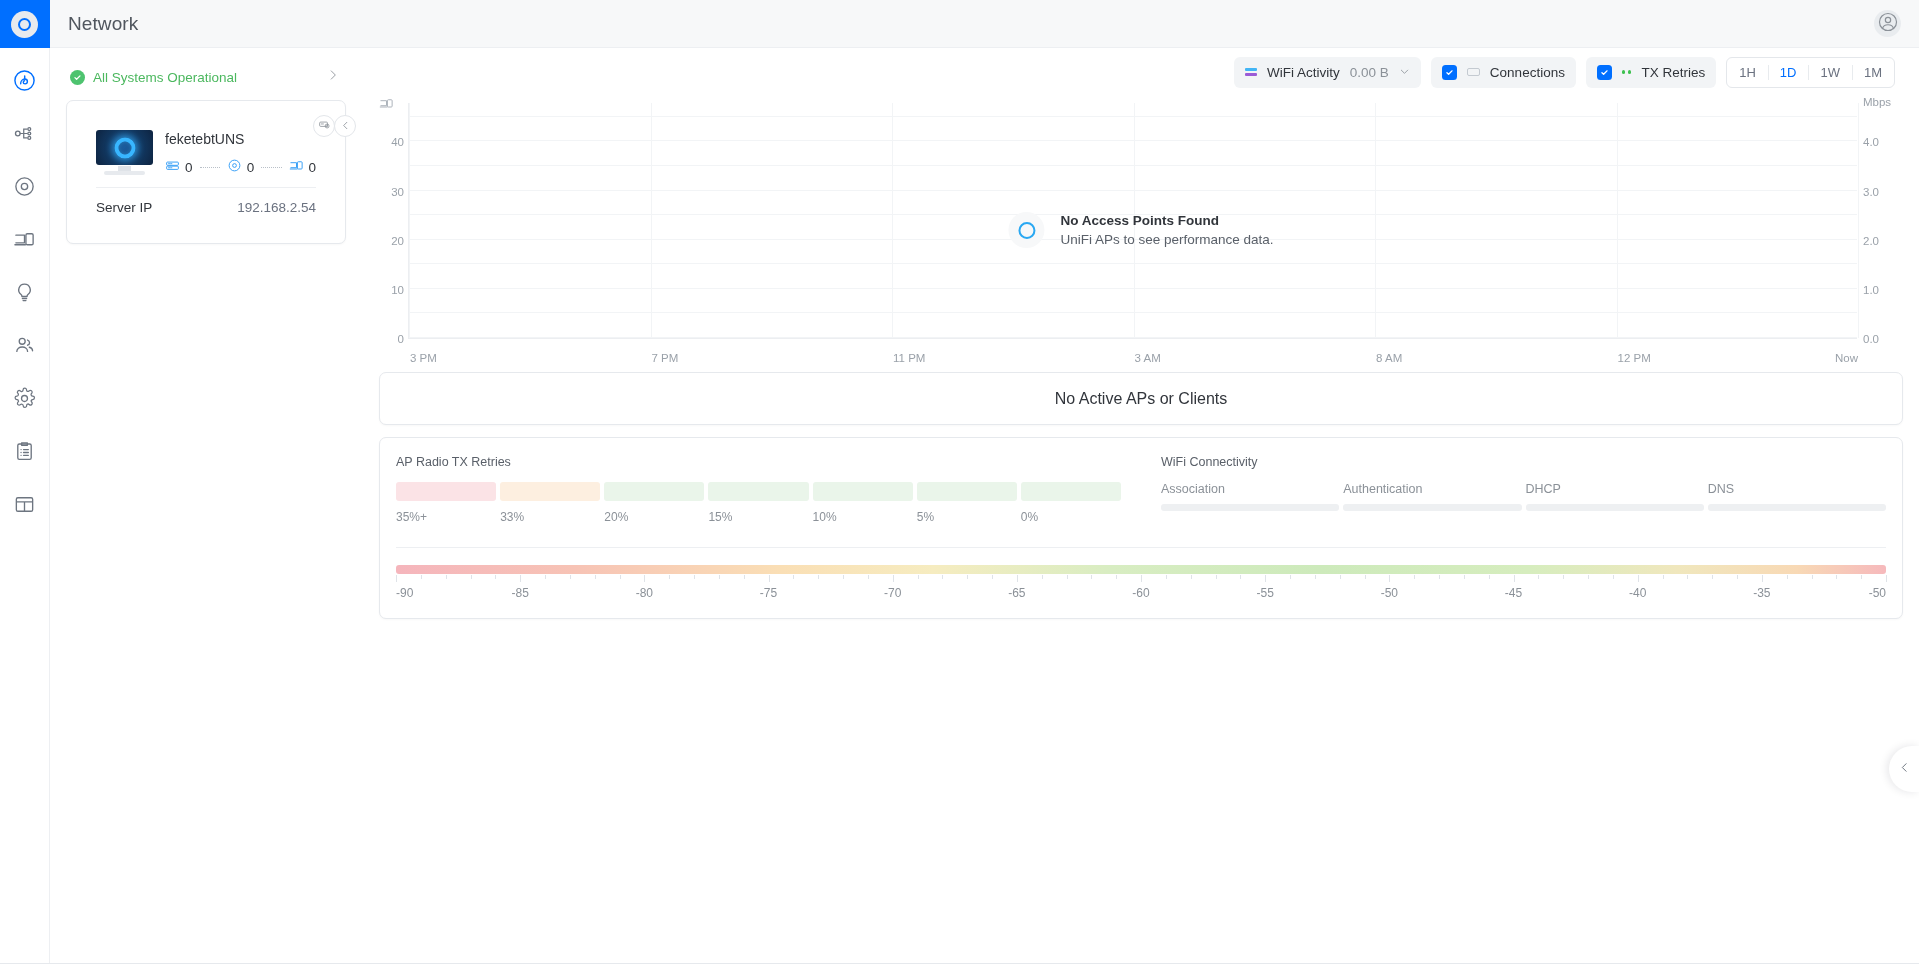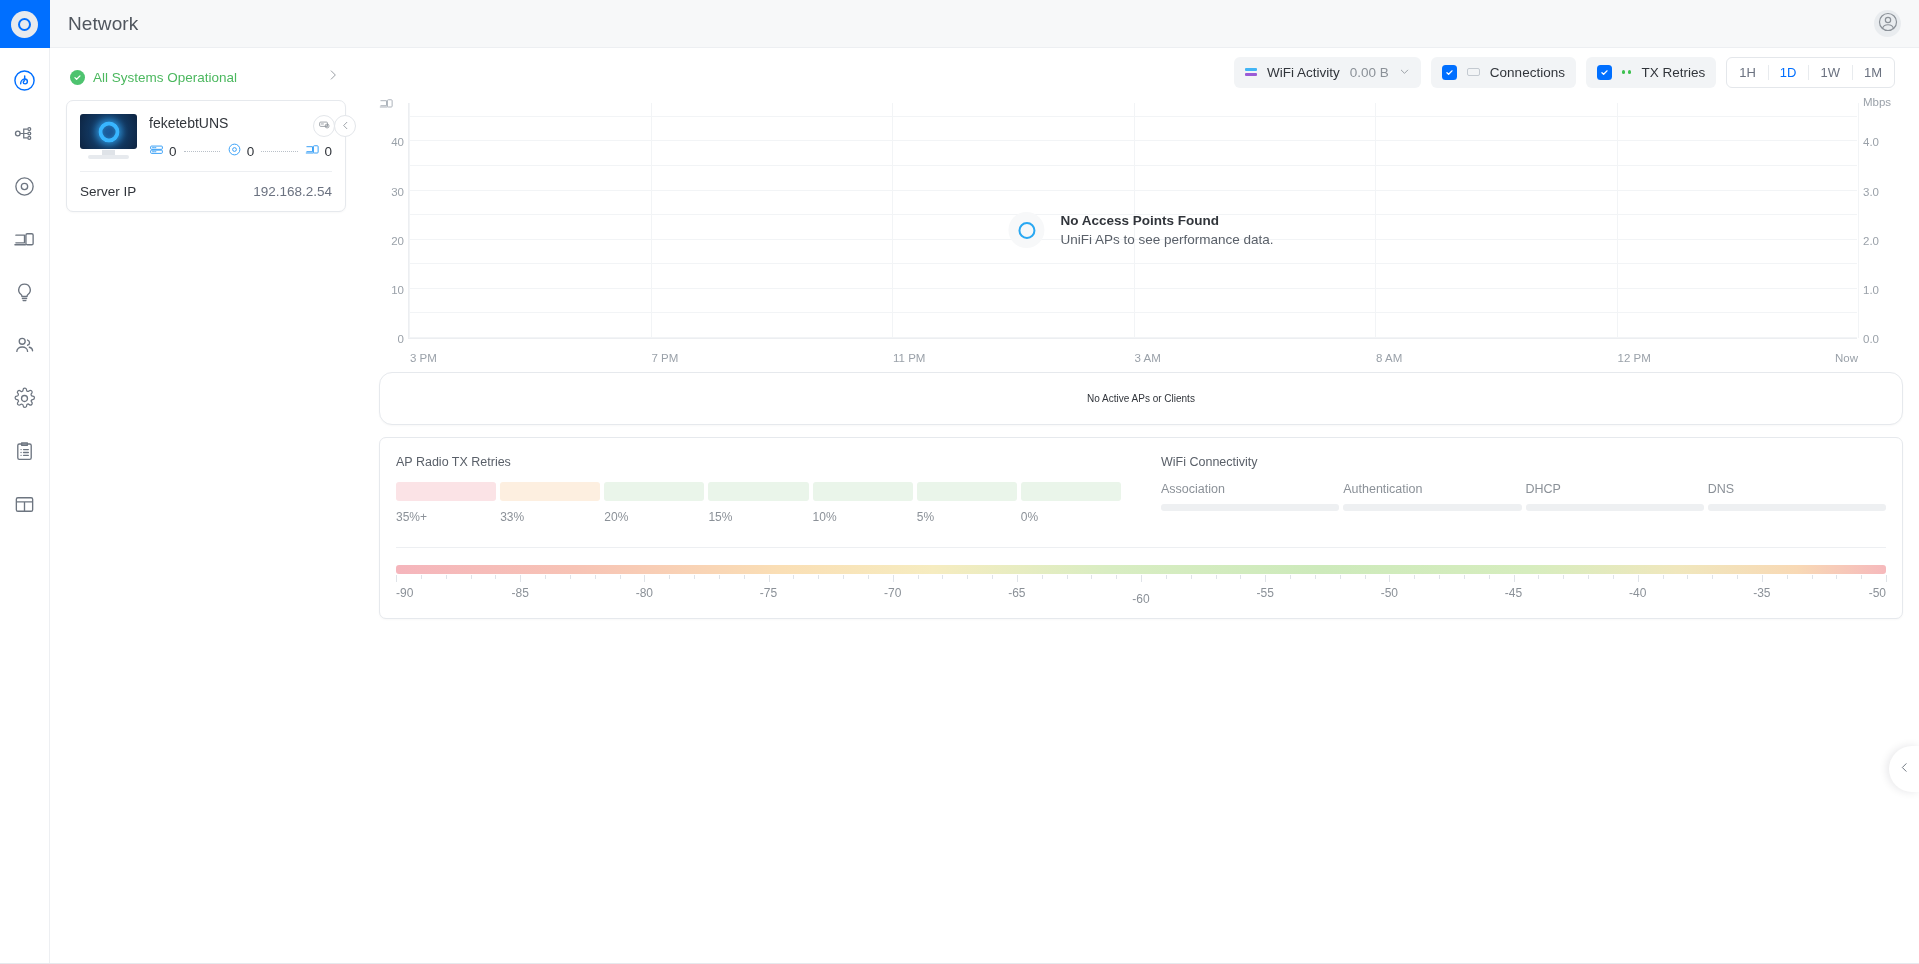--- a/index.html
+++ b/index.html
@@ -79,21 +79,21 @@
     background: #4ec36f; display: flex; align-items: center; justify-content: center;
     flex: 0 0 15px;
   }
   .status-text { font-size: 13.5px; color: #4cb85f; flex: 1 1 auto; }
   .status-chevron { color: #8b9198; }
 
   .card {
     background: #fff; border: 1px solid #e6e9ed; border-radius: 7px;
     box-shadow: 0 1px 2px rgba(16,24,40,.03);
   }
-  .device-card { padding: 0; margin-bottom: 14px; position: relative; }
+  .device-card { padding: 16px; margin-bottom: 14px; position: relative; }
   .device-top { display: flex; padding: 13px 13px 9px 13px; gap: 12px; }
   .thumb {
     width: 57px; height: 48px; flex: 0 0 57px; position: relative;
   }
   .thumb .screen {
     width: 57px; height: 35px; border-radius: 3px;
     background: radial-gradient(circle at 50% 50%, #1b5c9e 0%, #12375f 55%, #0d2340 100%);
     position: relative; overflow: hidden;
   }
   .thumb .screen .glow {
@@ -208,23 +208,23 @@
     width: 36px; height: 36px; border-radius: 50%;
     background: #f7f8f9; display: flex; align-items: center; justify-content: center; flex: 0 0 36px;
   }
   .ap-circle .r { width: 17px; height: 17px; border-radius: 50%; border: 2px solid #2aa8f2; }
   .empty-title { font-size: 13.5px; color: #31353b; font-weight: bold; margin-bottom: 4px; }
   .empty-sub { font-size: 13.5px; color: #5a6069; }
 
   
   .band {
     margin: 8px 0 0 17px; height: 53px;
-    border: 1px solid #e6e9ed; border-radius: 13px; background: #fff;
+    border: 1px solid #e6e9ed; border-radius: 7px; background: #fff;
     display: flex; align-items: center; justify-content: center;
-    font-size: 10px; color: #31353b;
+    font-size: 16px; color: #31353b;
     box-shadow: 0 1px 2px rgba(16,24,40,.03);
   }
 
   
   .metrics {
     margin: 12px 0 0 17px; padding: 17px 16px 16px 16px;
     border: 1px solid #e6e9ed; border-radius: 7px; background: #fff;
     box-shadow: 0 1px 2px rgba(16,24,40,.03);
   }
   .metrics-top { display: flex; gap: 40px; }
@@ -716,21 +716,21 @@
               <div class="tick" style="left: 98.3333%; height: 4px;"></div>
               <div class="tick" style="left: 100%; height: 7px;"></div>
             </div>
           <div class="sig-labels" id="signal-labels">
               <div class="sig-label" style="left: 0%; transform: none;">-90</div>
               <div class="sig-label" style="left: 8.33333%;">-85</div>
               <div class="sig-label" style="left: 16.6667%;">-80</div>
               <div class="sig-label" style="left: 25%;">-75</div>
               <div class="sig-label" style="left: 33.3333%;">-70</div>
               <div class="sig-label" style="left: 41.6667%;">-65</div>
-              <div class="sig-label" style="left: 50%; margin-top: 6px;">-60</div>
+              <div class="sig-label" style="left: 50%;">-60</div>
               <div class="sig-label" style="left: 58.3333%;">-55</div>
               <div class="sig-label" style="left: 66.6667%;">-50</div>
               <div class="sig-label" style="left: 75%;">-45</div>
               <div class="sig-label" style="left: 83.3333%;">-40</div>
               <div class="sig-label" style="left: 91.6667%;">-35</div>
               <div class="sig-label" style="left: 100%; transform: translateX(-100%);">-50</div>
             </div>
         </div>
 
         <div class="edge-btn">

